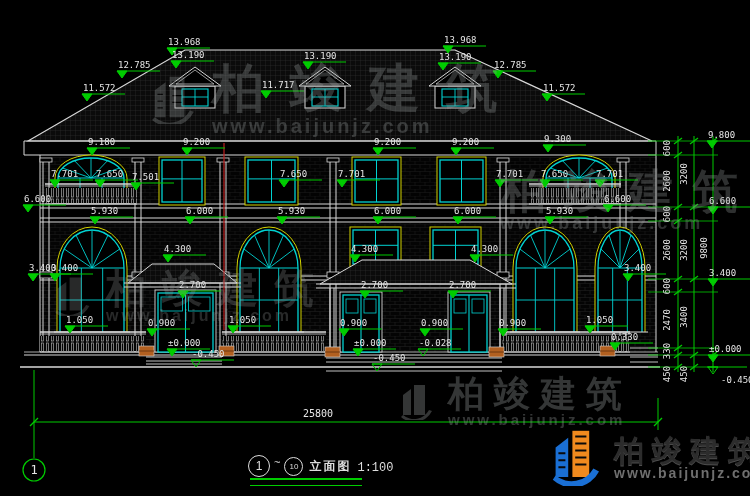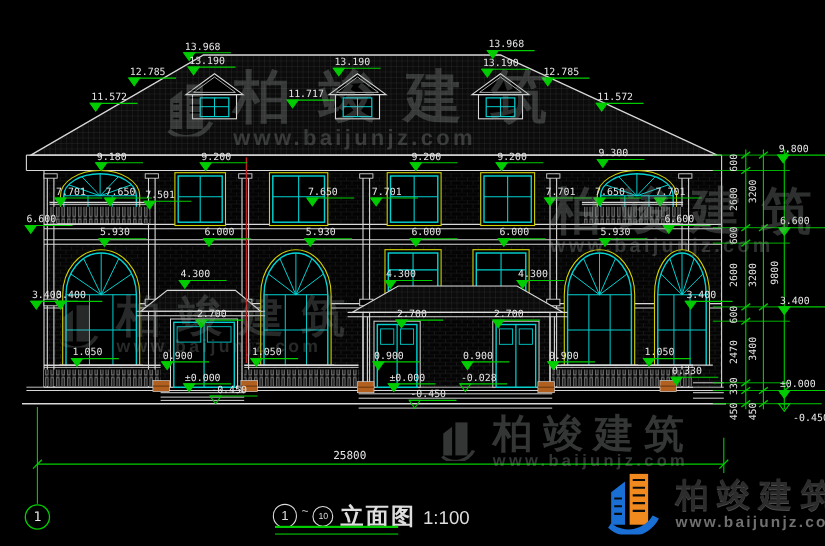--- a/index.html
+++ b/index.html
@@ -30,22 +30,22 @@
   .corner .brand{font-size:30px;font-weight:bold;letter-spacing:8px;color:#2c2c2c;
                  text-shadow:0 1px 0 #4d4d4d,0 -1px 0 #000;white-space:nowrap;}
   .corner .site{font-size:14px;font-weight:bold;letter-spacing:2px;color:#6f6f6f;white-space:nowrap;}
   .titleblock{position:absolute;left:248px;top:455px;display:flex;align-items:center;gap:6px;
               color:#ddd;font-family:"Liberation Sans",sans-serif;}
   .bubble{display:inline-flex;align-items:center;justify-content:center;border:1px solid #ddd;
           border-radius:50%;color:#ddd;}
   .bubble.big{width:20px;height:20px;font-size:12px;}
   .bubble.small{width:17px;height:17px;font-size:8px;}
   .tilde{color:#ddd;font-size:11px;margin:0 -2px 8px -2px;}
-  .ttext{font-size:21px;font-weight:bold;letter-spacing:2px;}
-  .tscale{font-size:17px;font-family:Liberation Sans, sans-serif;margin-top:4px;}
+  .ttext{font-size:12px;font-weight:bold;letter-spacing:2px;}
+  .tscale{font-size:12px;font-family:Liberation Mono, monospace;margin-top:4px;}
   .tunder{position:absolute;left:250px;top:478px;width:112px;height:5px;
           border-top:2px solid #00cc00;border-bottom:1px solid #00cc00;}
 </style>
 </head>
 <body>
 
 <div id="stage">
 
   <svg id="drawing" width="750" height="496" viewBox="0 0 750 496">
     <defs>

